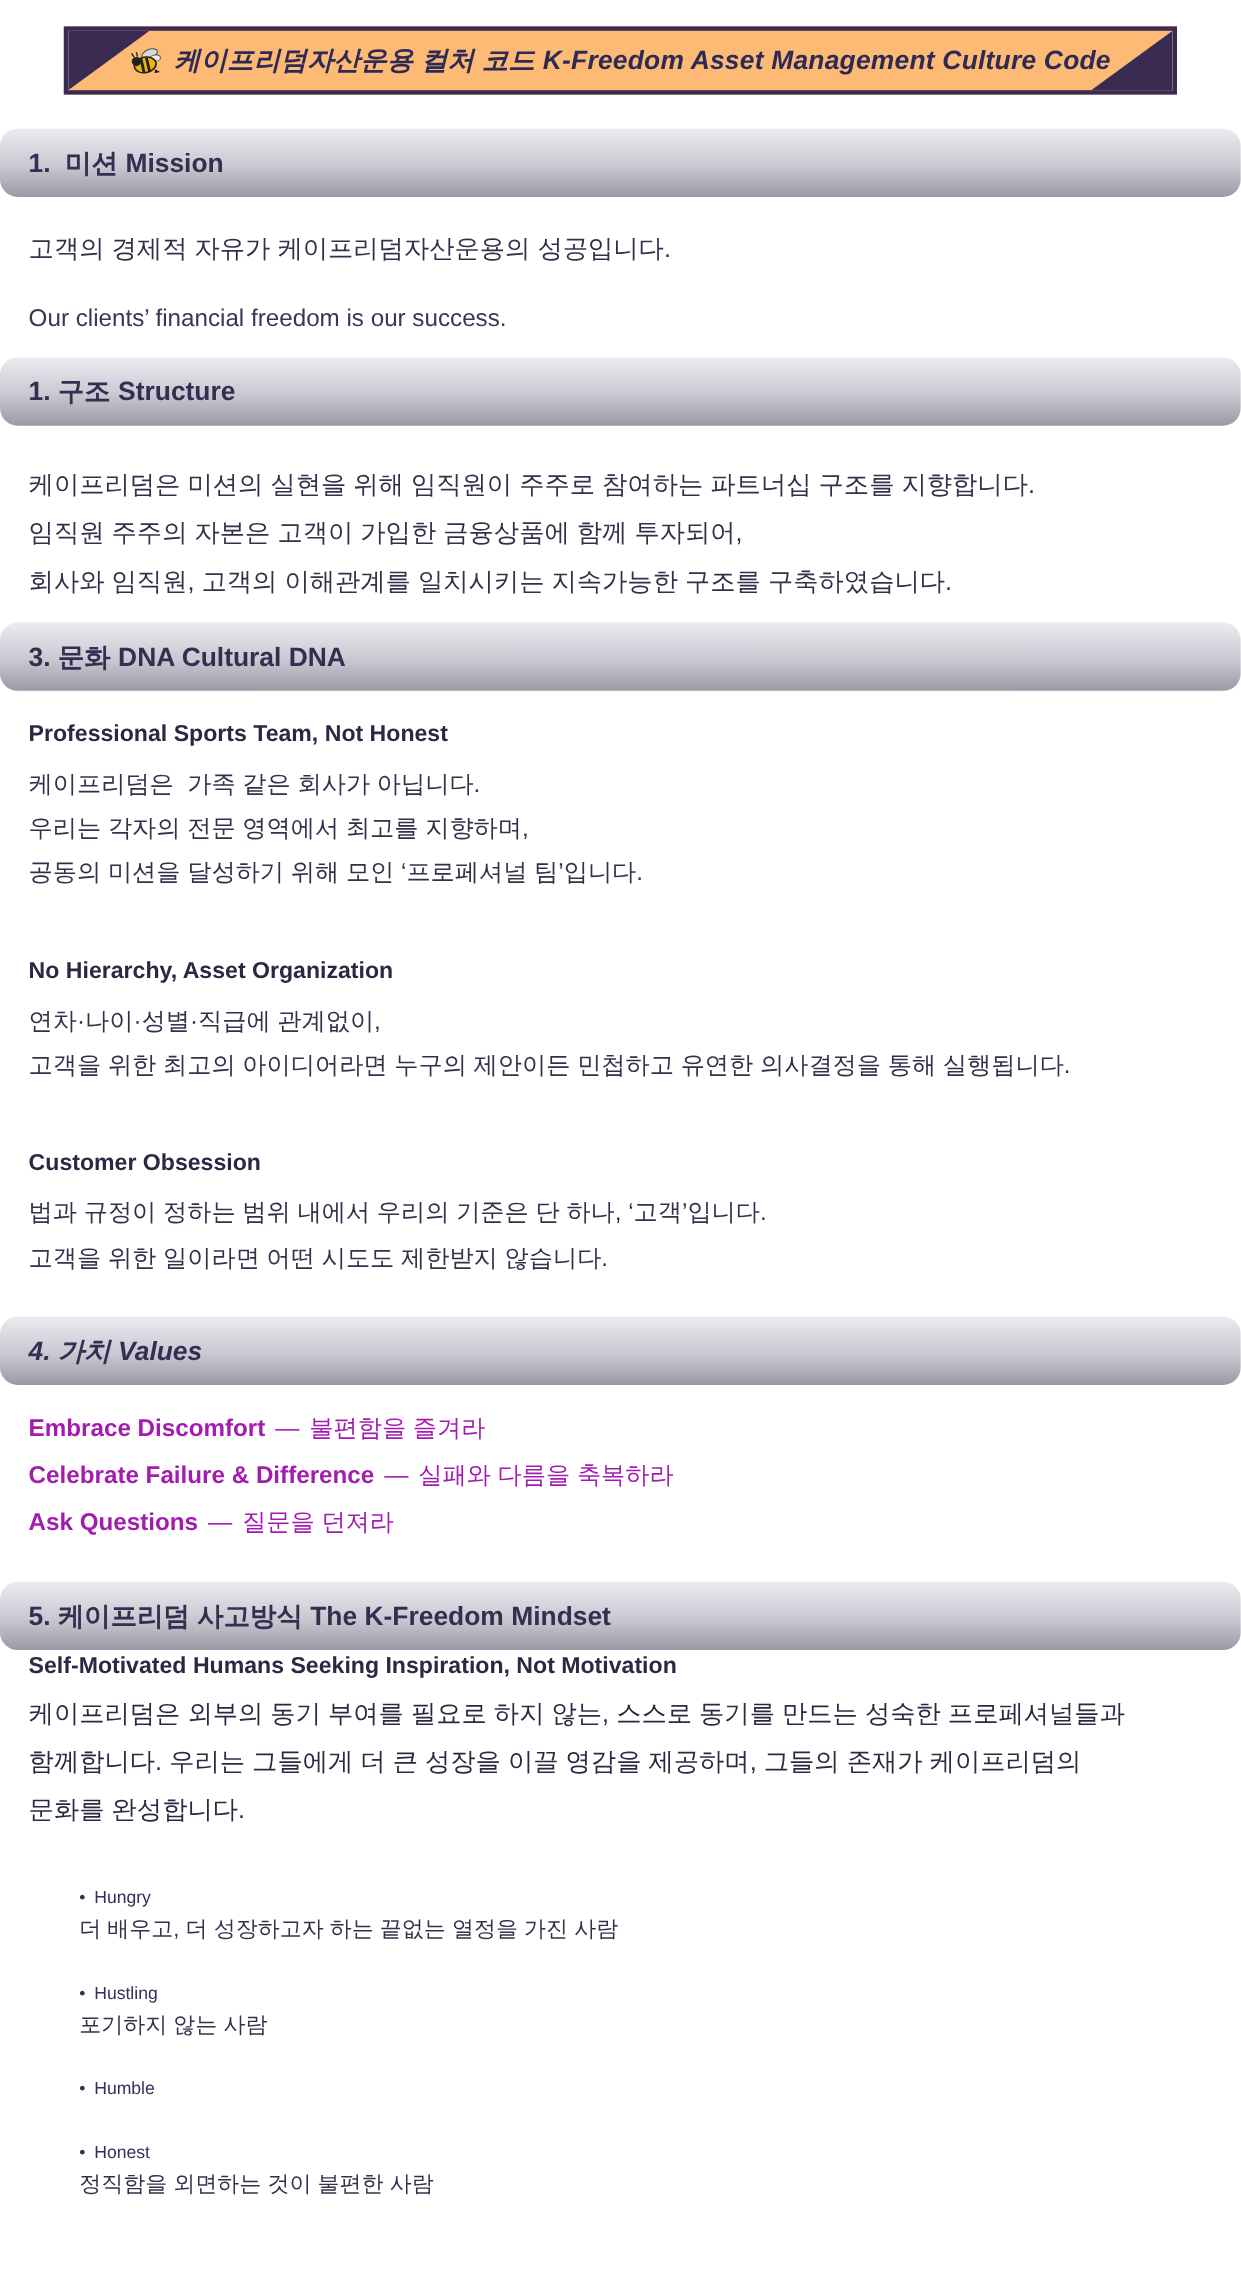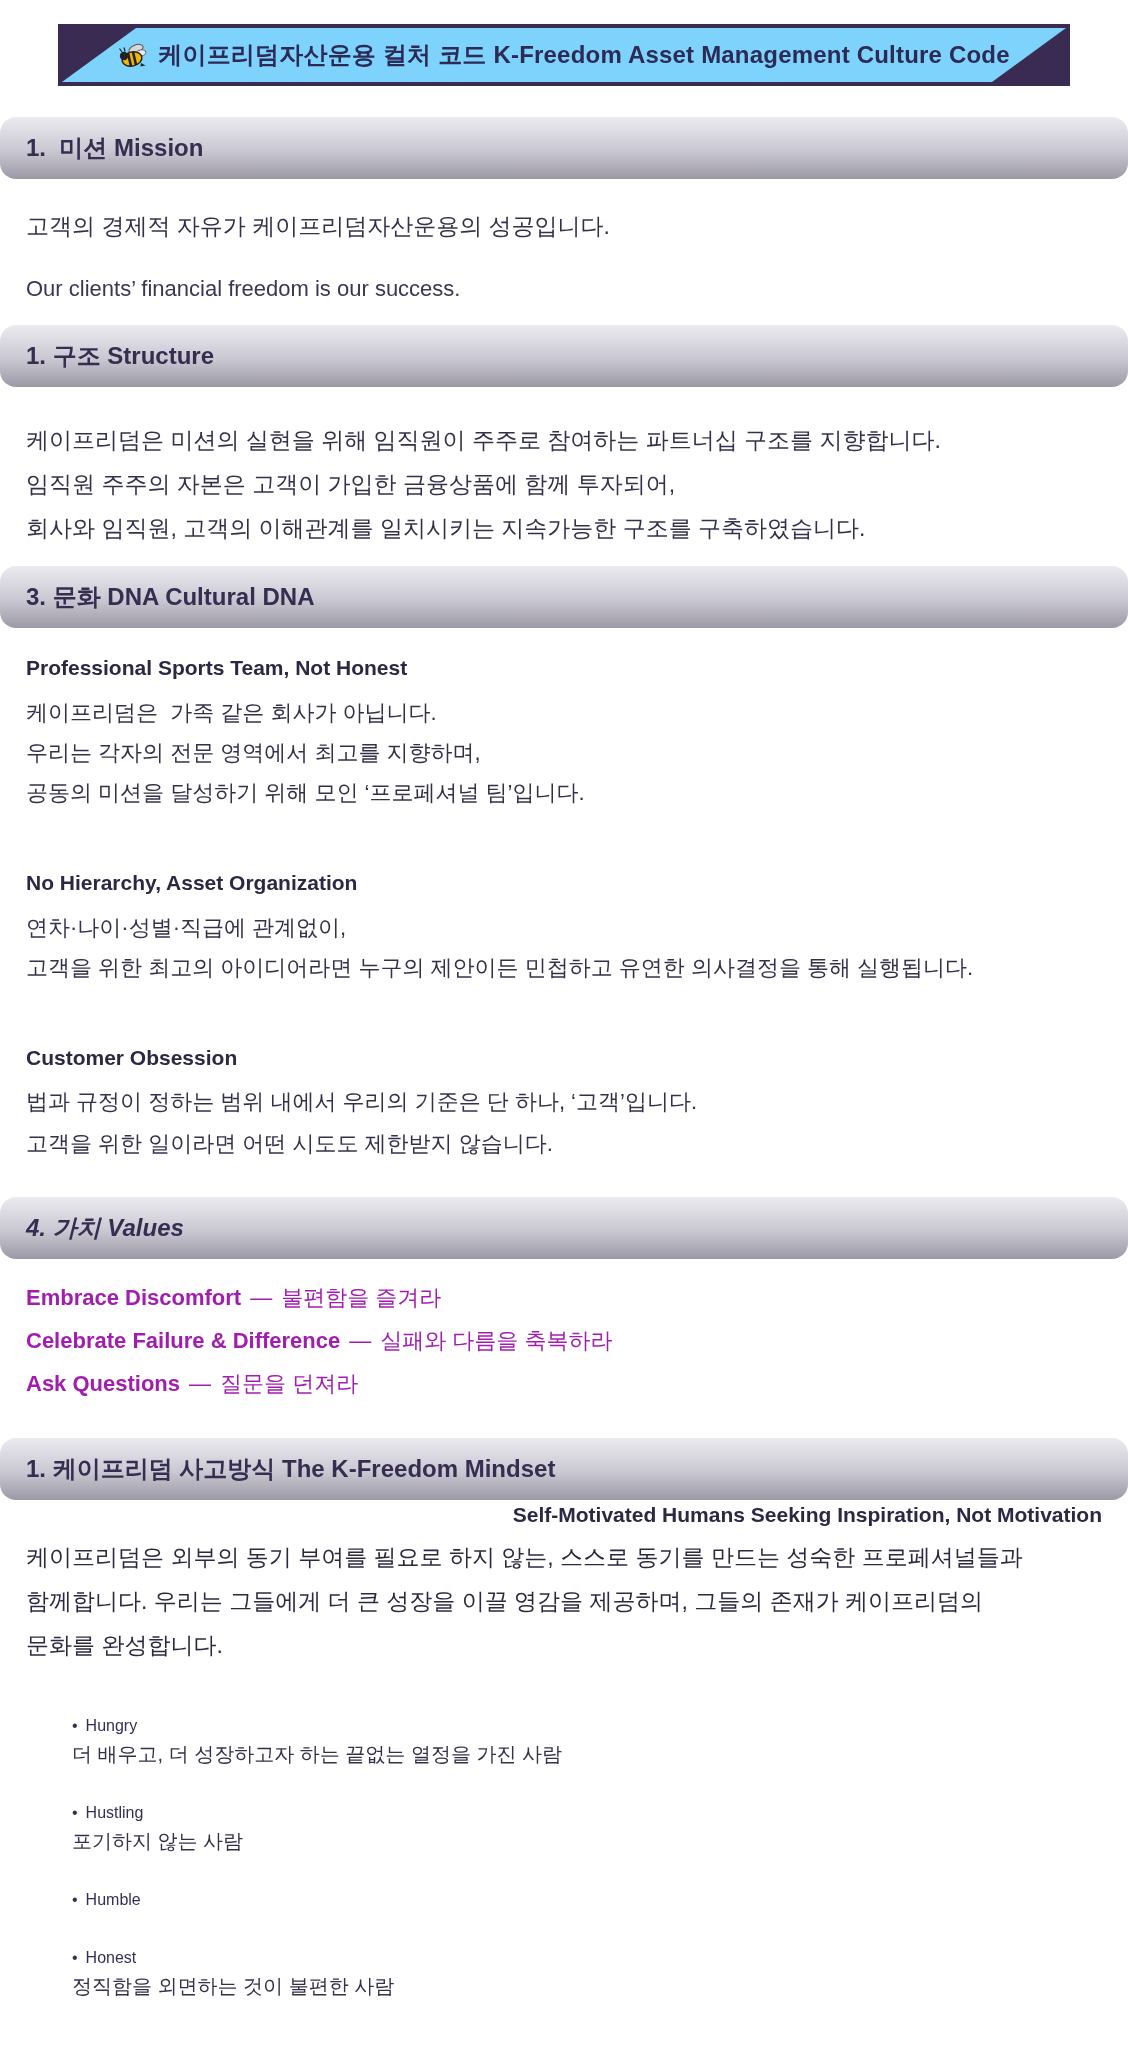--- a/index.html
+++ b/index.html
@@ -10,23 +10,24 @@
     color:#33304a;
     overflow:hidden;
   }
 
   
   .banner-wrap { padding:24px 58px 0 58px; }
   .banner {
     position:relative;
     height:54px;
     border:4px solid #3a2b52;
-    background:#7dd3fc;
+    background:#fdba74;
     display:flex; align-items:center; justify-content:center;
     gap:10px;
+    font-style:italic;
   }
   .corner { position:absolute; width:74px; height:54px; background:#3a2b52; }
   .corner.tl { top:0; left:0; clip-path:polygon(0 0, 100% 0, 0 100%); }
   .corner.br { bottom:0; right:0; clip-path:polygon(100% 0, 100% 100%, 0 100%); }
   .banner-title {
     font-size:24px; font-weight:bold; color:#2d2a55;
     white-space:pre-wrap; letter-spacing:0.2px;
   }
   .bee { width:30px; height:27px; flex:0 0 auto; }
 
@@ -66,21 +67,21 @@
   .dna-lines p { font-size:22px; line-height:40px; }
   .dna-lines.last p { line-height:42px; }
   .dna-lines.last { margin-top:8px; }
 
   .values { margin-top:17px; }
   .value-line { font-size:22px; line-height:43px; color:#a21caf; white-space:pre-wrap; }
   .value-en  { font-weight:bold; }
   .value-sep { margin:0 9px; }
   .value-ko  { font-weight:normal; }
 
-  .mindset-sub { margin-top:22px;text-align:right; }
+  .mindset-sub { margin-top:22px; }
   .mindset-para { margin-top:5px; }
   .mindset-para p { font-size:23px; line-height:44px; color:#2b2940; }
 
   .bullets { margin-top:45px; padding-left:46px; }
   .bullet-block { margin-top:0; }
   .bullet-block + .bullet-block { margin-top:30px; }
   .b-head {
     font-size:16px; font-weight:normal; color:#333057;
     line-height:28px; margin:0; white-space:pre-wrap;
   }
@@ -146,21 +147,21 @@
   </div>
 </div>
 
 <div class="band" id="band-values">4. 가치 Values</div>
 <div class="content values">
   <p class="value-line"><span class="value-en">Embrace Discomfort</span><span class="value-sep">—</span><span class="value-ko">불편함을 즐겨라</span></p>
   <p class="value-line"><span class="value-en">Celebrate Failure &amp; Difference</span><span class="value-sep">—</span><span class="value-ko">실패와 다름을 축복하라</span></p>
   <p class="value-line"><span class="value-en">Ask Questions</span><span class="value-sep">—</span><span class="value-ko">질문을 던져라</span></p>
 </div>
 
-<div class="band" id="band-mindset">1. 케이프리덤 사고방식 The K-Freedom Mindset</div>
+<div class="band" id="band-mindset">5. 케이프리덤 사고방식 The K-Freedom Mindset</div>
 <div class="content">
   <p class="sub mindset-sub">Self-Motivated Humans Seeking Inspiration, Not Motivation</p>
   <div class="mindset-para">
     <p>케이프리덤은 외부의 동기 부여를 필요로 하지 않는, 스스로 동기를 만드는 성숙한 프로페셔널들과</p>
     <p>함께합니다. 우리는 그들에게 더 큰 성장을 이끌 영감을 제공하며, 그들의 존재가 케이프리덤의</p>
     <p>문화를 완성합니다.</p>
   </div>
 
   <div class="bullets">
     <div class="bullet-block">

